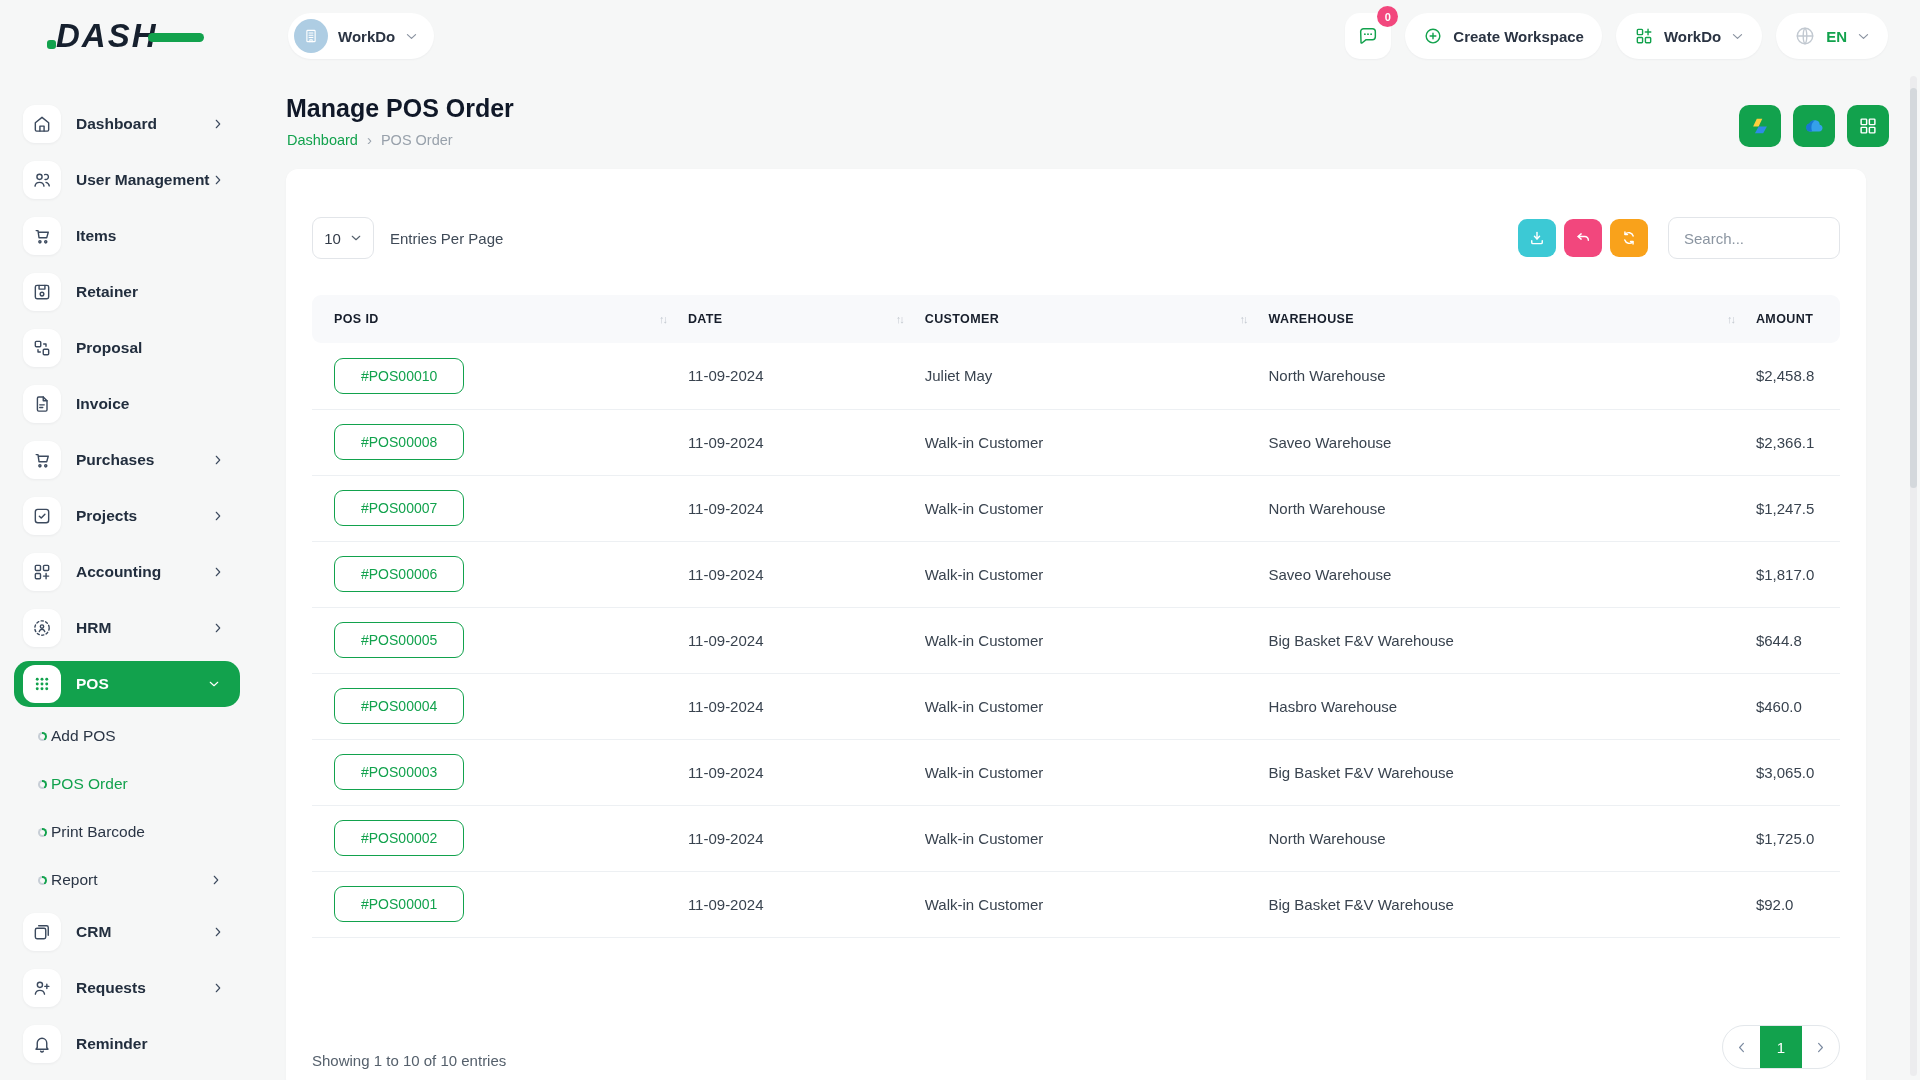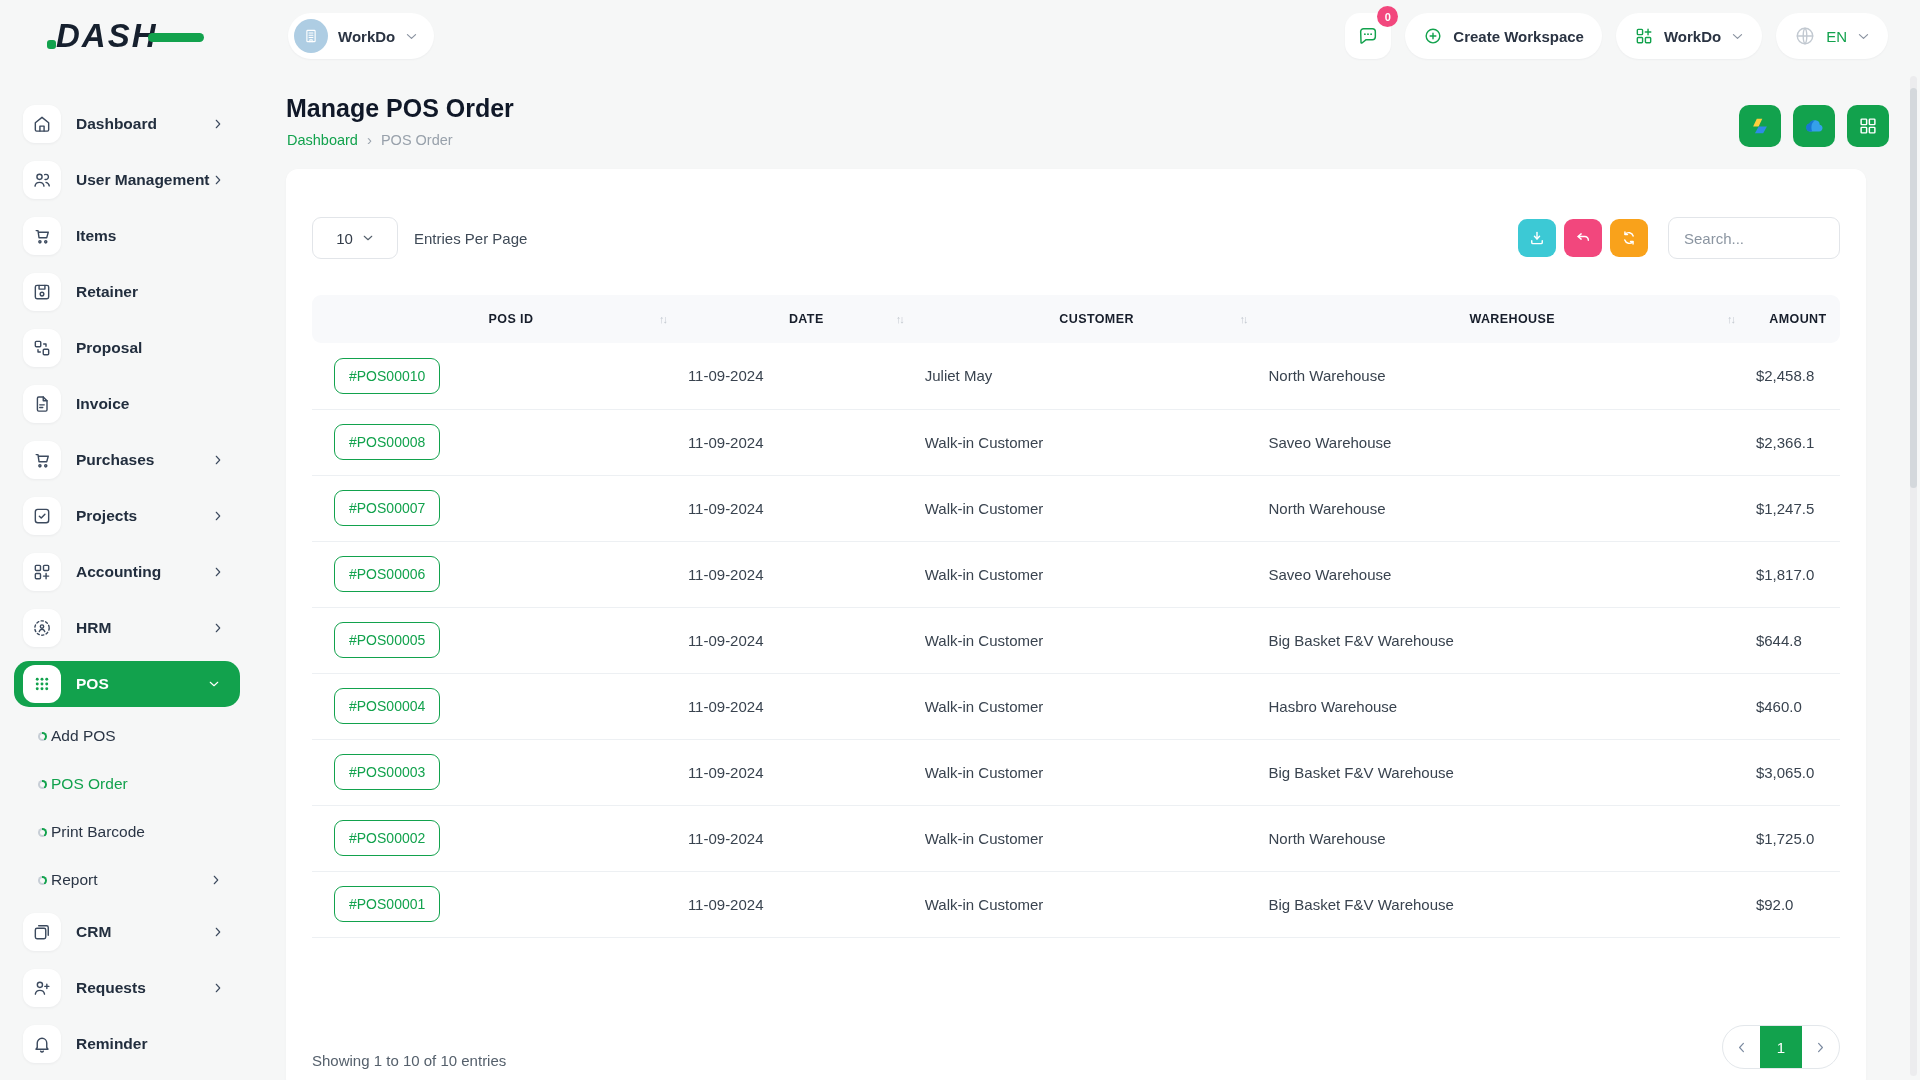--- a/index.html
+++ b/index.html
@@ -25,21 +25,21 @@
   .top-right{position:absolute;right:32px;top:13px;display:flex;align-items:center;gap:14px}
   .icon-btn{position:relative;width:46px;height:46px;border-radius:15px;background:#fff;display:flex;align-items:center;justify-content:center;
     box-shadow:0 1px 2px rgba(16,24,40,.04);cursor:pointer;color:#12a24d}
   .icon-btn svg{width:22px;height:22px}
   .notif-badge{position:absolute;top:-7px;right:-7px;min-width:21px;height:21px;border-radius:11px;background:#f2477d;color:#fff;
     font-size:11px;font-weight:700;display:flex;align-items:center;justify-content:center;padding:0 5px}
   .pill-btn{height:46px;border-radius:23px;background:#fff;display:flex;align-items:center;gap:10px;padding:0 18px;
     box-shadow:0 1px 2px rgba(16,24,40,.04);font-size:15px;font-weight:600;color:#2a3342;cursor:pointer}
   .pill-btn .p-icon{color:#12a24d}.pill-btn .p-icon svg{width:20px;height:20px}
   .pill-btn .g-icon{color:#c2c9d1}.pill-btn .g-icon svg{width:22px;height:22px}
-  .lang-label{color:#12a24d;font-weight:400}
+  .lang-label{color:#12a24d;font-weight:700}
   
   .sidebar{position:absolute;top:72px;left:0;width:270px;bottom:0;padding-top:24px;overflow:hidden}
   .side-item{height:56px;display:flex;align-items:center;cursor:pointer}
   .side-tile{width:38px;height:38px;border-radius:12px;background:#fff;display:flex;align-items:center;justify-content:center;
     margin-left:23px;color:#3c4a5e;box-shadow:0 1px 3px rgba(16,24,40,.05);flex:none}
   .side-tile svg{width:20px;height:20px}
   .side-label{margin-left:15px;font-size:15.5px;font-weight:600;color:#222e3e;white-space:nowrap}
   .side-chev{margin-left:auto;margin-right:46px;color:#3c4a5e}
   .side-chev svg{width:12px;height:12px}
   .side-item.active{height:46px;margin:5px 30px 5px 14px;border-radius:15px;background:#12a24d;padding-left:9px}
@@ -59,41 +59,41 @@
   .crumb-link{color:#12a24d;cursor:pointer}
   .crumb-sep{color:#9aa3ad;font-size:15px}
   .crumb-current{color:#98a1ab}
   .quick-actions{position:absolute;right:31px;top:105px;display:flex;gap:12px}
   .qa-btn{width:42px;height:42px;border-radius:10px;background:#12a24d;display:flex;align-items:center;justify-content:center;cursor:pointer;color:#fff}
   .qa-btn svg{width:22px;height:22px}
   
   .card{position:absolute;left:286px;top:169px;width:1580px;height:921px;background:#fff;border-radius:12px;
     box-shadow:0 1px 3px rgba(16,24,40,.03)}
   .toolbar-left{position:absolute;left:26px;top:48px;display:flex;align-items:center}
-  .select{width:86px;height:42px;border:1px solid #e2e5e9;border-radius:9px;display:flex;align-items:center;justify-content:center;gap:9px;
+  .select{width:62px;height:42px;border:1px solid #e2e5e9;border-radius:9px;display:flex;align-items:center;justify-content:center;gap:9px;
     font-size:15px;color:#333c49;cursor:pointer;background:#fff}
   .select svg{width:12px;height:12px;color:#55606c}
   .entries-label{margin-left:16px;font-size:15px;color:#3f4a57}
   .toolbar-right{position:absolute;right:26px;top:48px;display:flex;align-items:center;gap:8px}
   .sq-btn{width:38px;height:38px;border-radius:9px;display:flex;align-items:center;justify-content:center;color:#fff;cursor:pointer}
   .sq-btn svg{width:18px;height:18px}
   .search-input{margin-left:12px;width:172px;height:42px;border:1px solid #e2e5e9;border-radius:9px;padding:12px 15px;
     font-size:15px;color:#333c49;outline:none;font-family:inherit;background:#fff}
   .search-input::placeholder{color:#8b95a1}
   
   .table-wrap{position:absolute;left:26px;right:26px;top:126px}
   table.grid{width:100%;border-collapse:collapse;table-layout:fixed}
-  .grid th{height:48px;background:#f8f9fb;text-align:center;font-size:12.5px;font-weight:700;color:#171e2b;
+  .grid th{height:48px;background:#f8f9fb;text-align:left;font-size:12.5px;font-weight:700;color:#171e2b;
     letter-spacing:.4px;position:relative;cursor:pointer}
   .grid th:first-child{border-radius:9px 0 0 9px;padding-left:22px}
   .grid th:last-child{border-radius:0 9px 9px 0}
   .sort{position:absolute;right:22px;top:50%;transform:translateY(-50%);color:#c3c9d0;font-size:11px;letter-spacing:-2px;font-weight:400}
   .grid td{height:66px;border-bottom:1px solid #edf0f3;font-size:15px;color:#39434f;white-space:nowrap;overflow:hidden}
   .grid td:first-child{padding-left:22px}
-  .pos-badge{display:inline-block;min-width:96px;text-align:center;padding:9px 14px;border:1.5px solid #12a24d;border-radius:9px;
+  .pos-badge{display:inline-block;min-width:96px;text-align:center;padding:9px 26px;border:1.5px solid #12a24d;border-radius:9px;
     color:#12a24d;font-size:14px;background:#fff;cursor:pointer}
   
   .card-footer{position:absolute;left:26px;right:26px;top:856px;height:44px;display:flex;align-items:flex-end;justify-content:space-between}
   .showing{font-size:15px;color:#55606c}
   .pager{display:flex;align-items:center;height:44px;border:1px solid #e3e7eb;border-radius:24px;overflow:hidden;background:#fff}
   .pager .nav{width:37px;height:44px;display:flex;align-items:center;justify-content:center;color:#7b8aa0;cursor:pointer}
   .pager .nav svg{width:13px;height:13px}
   .pager .cur{width:42px;height:44px;background:#12a24d;color:#fff;display:flex;align-items:center;justify-content:center;font-size:15px;cursor:pointer}
   
   .scroll-track{position:absolute;right:3px;top:76px;bottom:4px;width:7px;border-radius:4px;background:#ececee}

